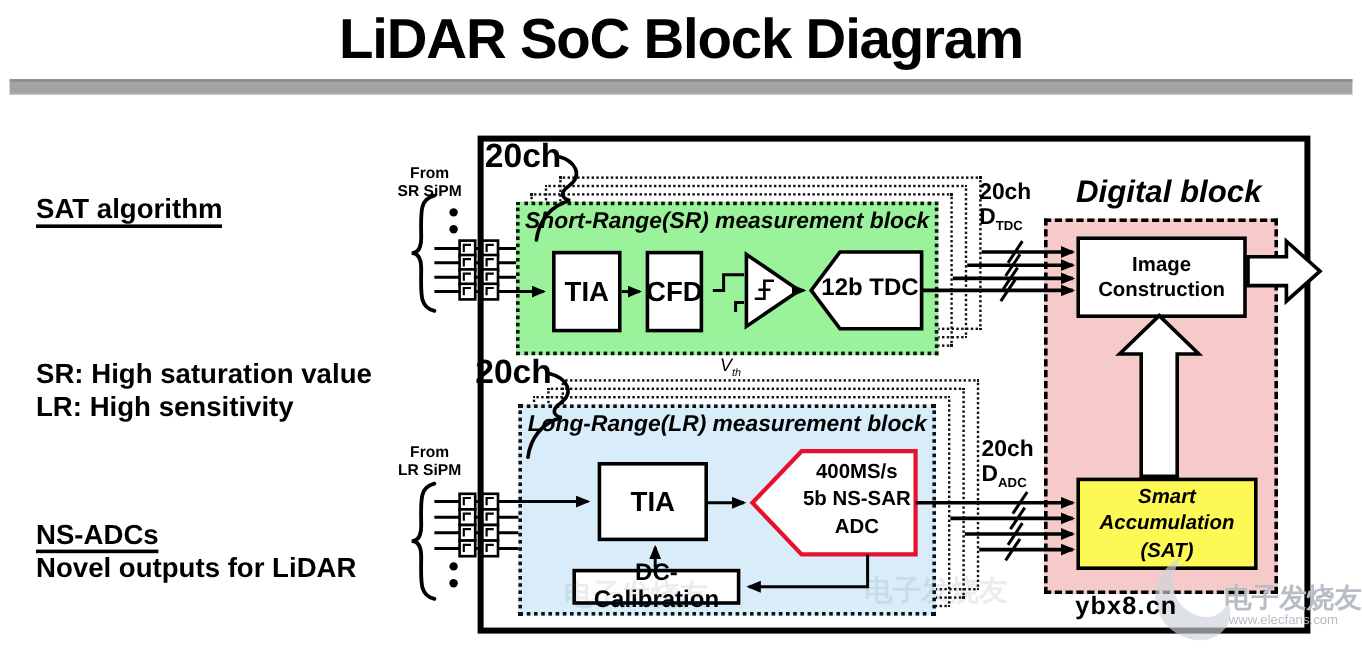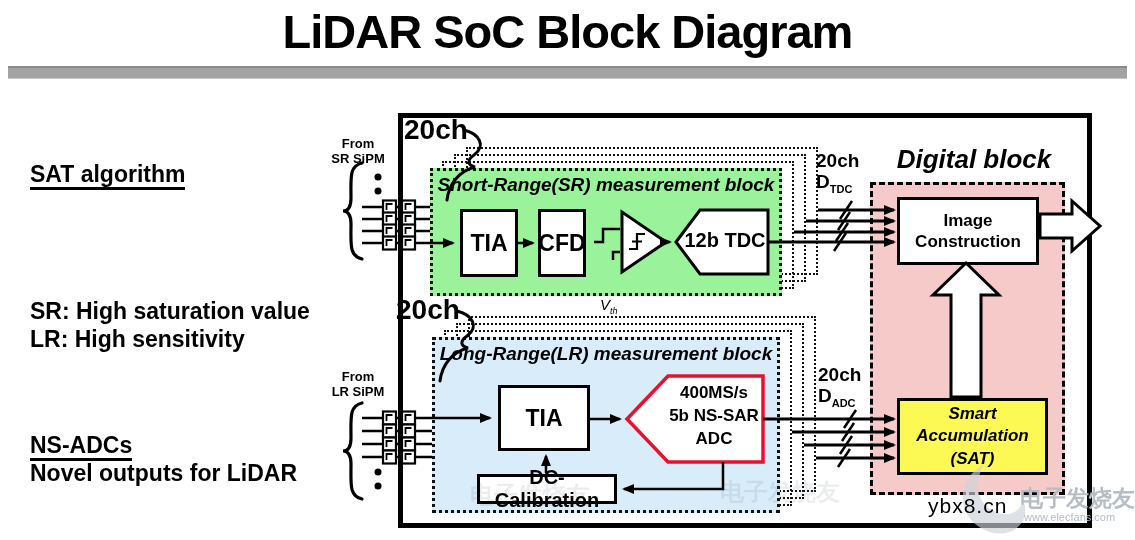--- a/index.html
+++ b/index.html
@@ -35,21 +35,21 @@
   #dtdc{left:816px;top:150px;}
   #dadc{left:818px;top:364px;}
   .fromlabel{font-size:13px;font-weight:bold;line-height:15px;text-align:center;width:76px;}
   #from-sr{left:320px;top:136px;}
   #from-lr{left:320px;top:369px;}
   #tdclabel{left:682px;top:229px;width:86px;font-size:20px;font-weight:bold;text-align:center;}
   #adclabel{left:662px;top:382px;width:104px;font-size:17px;font-weight:bold;line-height:1.35;text-align:center;}
   #vth{left:600px;top:260px;font-size:15px;font-weight:normal;font-style:italic;margin-top:36px;}
   #vth sub{font-size:9px;}
   #overlay{left:0;top:0;width:1135px;height:540px;pointer-events:none;}
-  #wm-site{left:896px;top:494px;font-size:21px;font-weight:normal;letter-spacing:1px;margin-left:32px;}
+  #wm-site{left:896px;top:494px;font-size:21px;font-weight:bold;letter-spacing:1px;}
   #wm-brand{left:1020px;top:483px;font-size:23px;font-weight:bold;color:#b6bdc5;}
   #wm-url{left:1024px;top:511px;font-size:11px;color:#b6bdc5;}
   .wm-faint{font-size:24px;font-weight:bold;color:#405060;opacity:0.10;}
 </style>
 </head>
 <body>
 
 <div id="title" class="abs">LiDAR SoC Block Diagram</div>
 <div id="divider" class="abs"></div>
 

